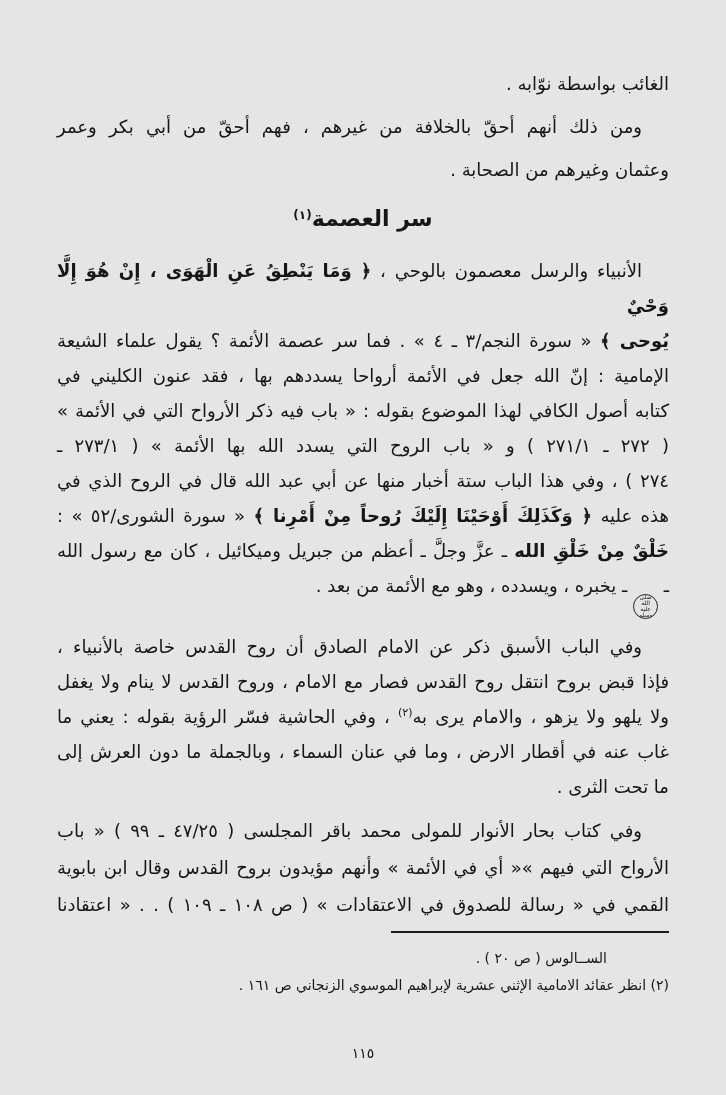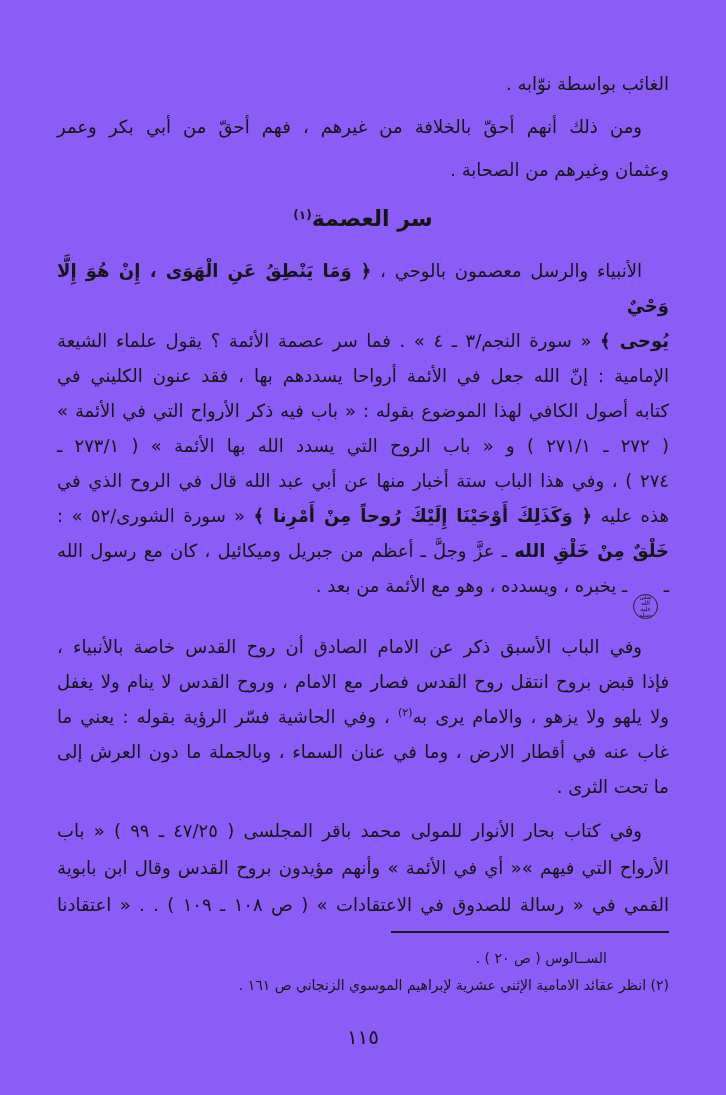--- a/index.html
+++ b/index.html
@@ -1,21 +1,21 @@
 <!DOCTYPE html>
 <html lang="ar" dir="rtl"><head>
 <meta charset="utf-8">
 <style>
   html,body{margin:0;padding:0;background:#ffffff;}
   .page{
     position:relative;
     width:726px;height:1095px;
     box-sizing:border-box;
     padding:62px 57px 0 57px;
-    background:#8b5cf6;
+    background:#e5e5e5;
     color:#161616;
     direction:rtl;
     font-family:"DejaVu Sans",sans-serif;
     overflow:hidden;
   }
   .line{font-size:18px;line-height:36px;}
   .j{text-align:justify;text-align-last:justify;}
   .r{text-align:right;}
   .ind{text-indent:27px;}
   .cont{padding-right:62px;}
@@ -33,21 +33,21 @@
   .para-p3 .line{line-height:37px;}
   .footrule{margin-top:8px;width:278px;height:0;border-top:2px solid #1b1b1b;}
   .fn{margin-top:12px;}
   .fn .line{font-size:14px;line-height:27px;}
   .med{
     display:inline-flex;align-items:center;justify-content:center;
     width:25px;height:25px;border:1.5px solid #222;border-radius:50%;
     font-size:6px;line-height:6px;text-align:center;overflow:hidden;
     vertical-align:-7px;padding:1px;box-sizing:border-box;white-space:normal;
   }
-  .pageno{margin-top:26px;text-align:center;font-size:20px;line-height:24px;letter-spacing:2px;}
+  .pageno{margin-top:42px;text-align:center;font-size:14px;line-height:24px;letter-spacing:2px;}
 </style>
 </head>
 <body>
 
 <div class="page">
 
   <div id="intro" class="intro">
       <div class="line r"><span class="t">الغائب بواسطة نوّابه .</span></div>
       <div class="line j ind"><span class="t">ومن ذلك أنهم أحقّ بالخلافة من غيرهم ، فهم أحقّ من أبي بكر وعمر</span></div>
       <div class="line r"><span class="t">وعثمان وغيرهم من الصحابة .</span></div>

